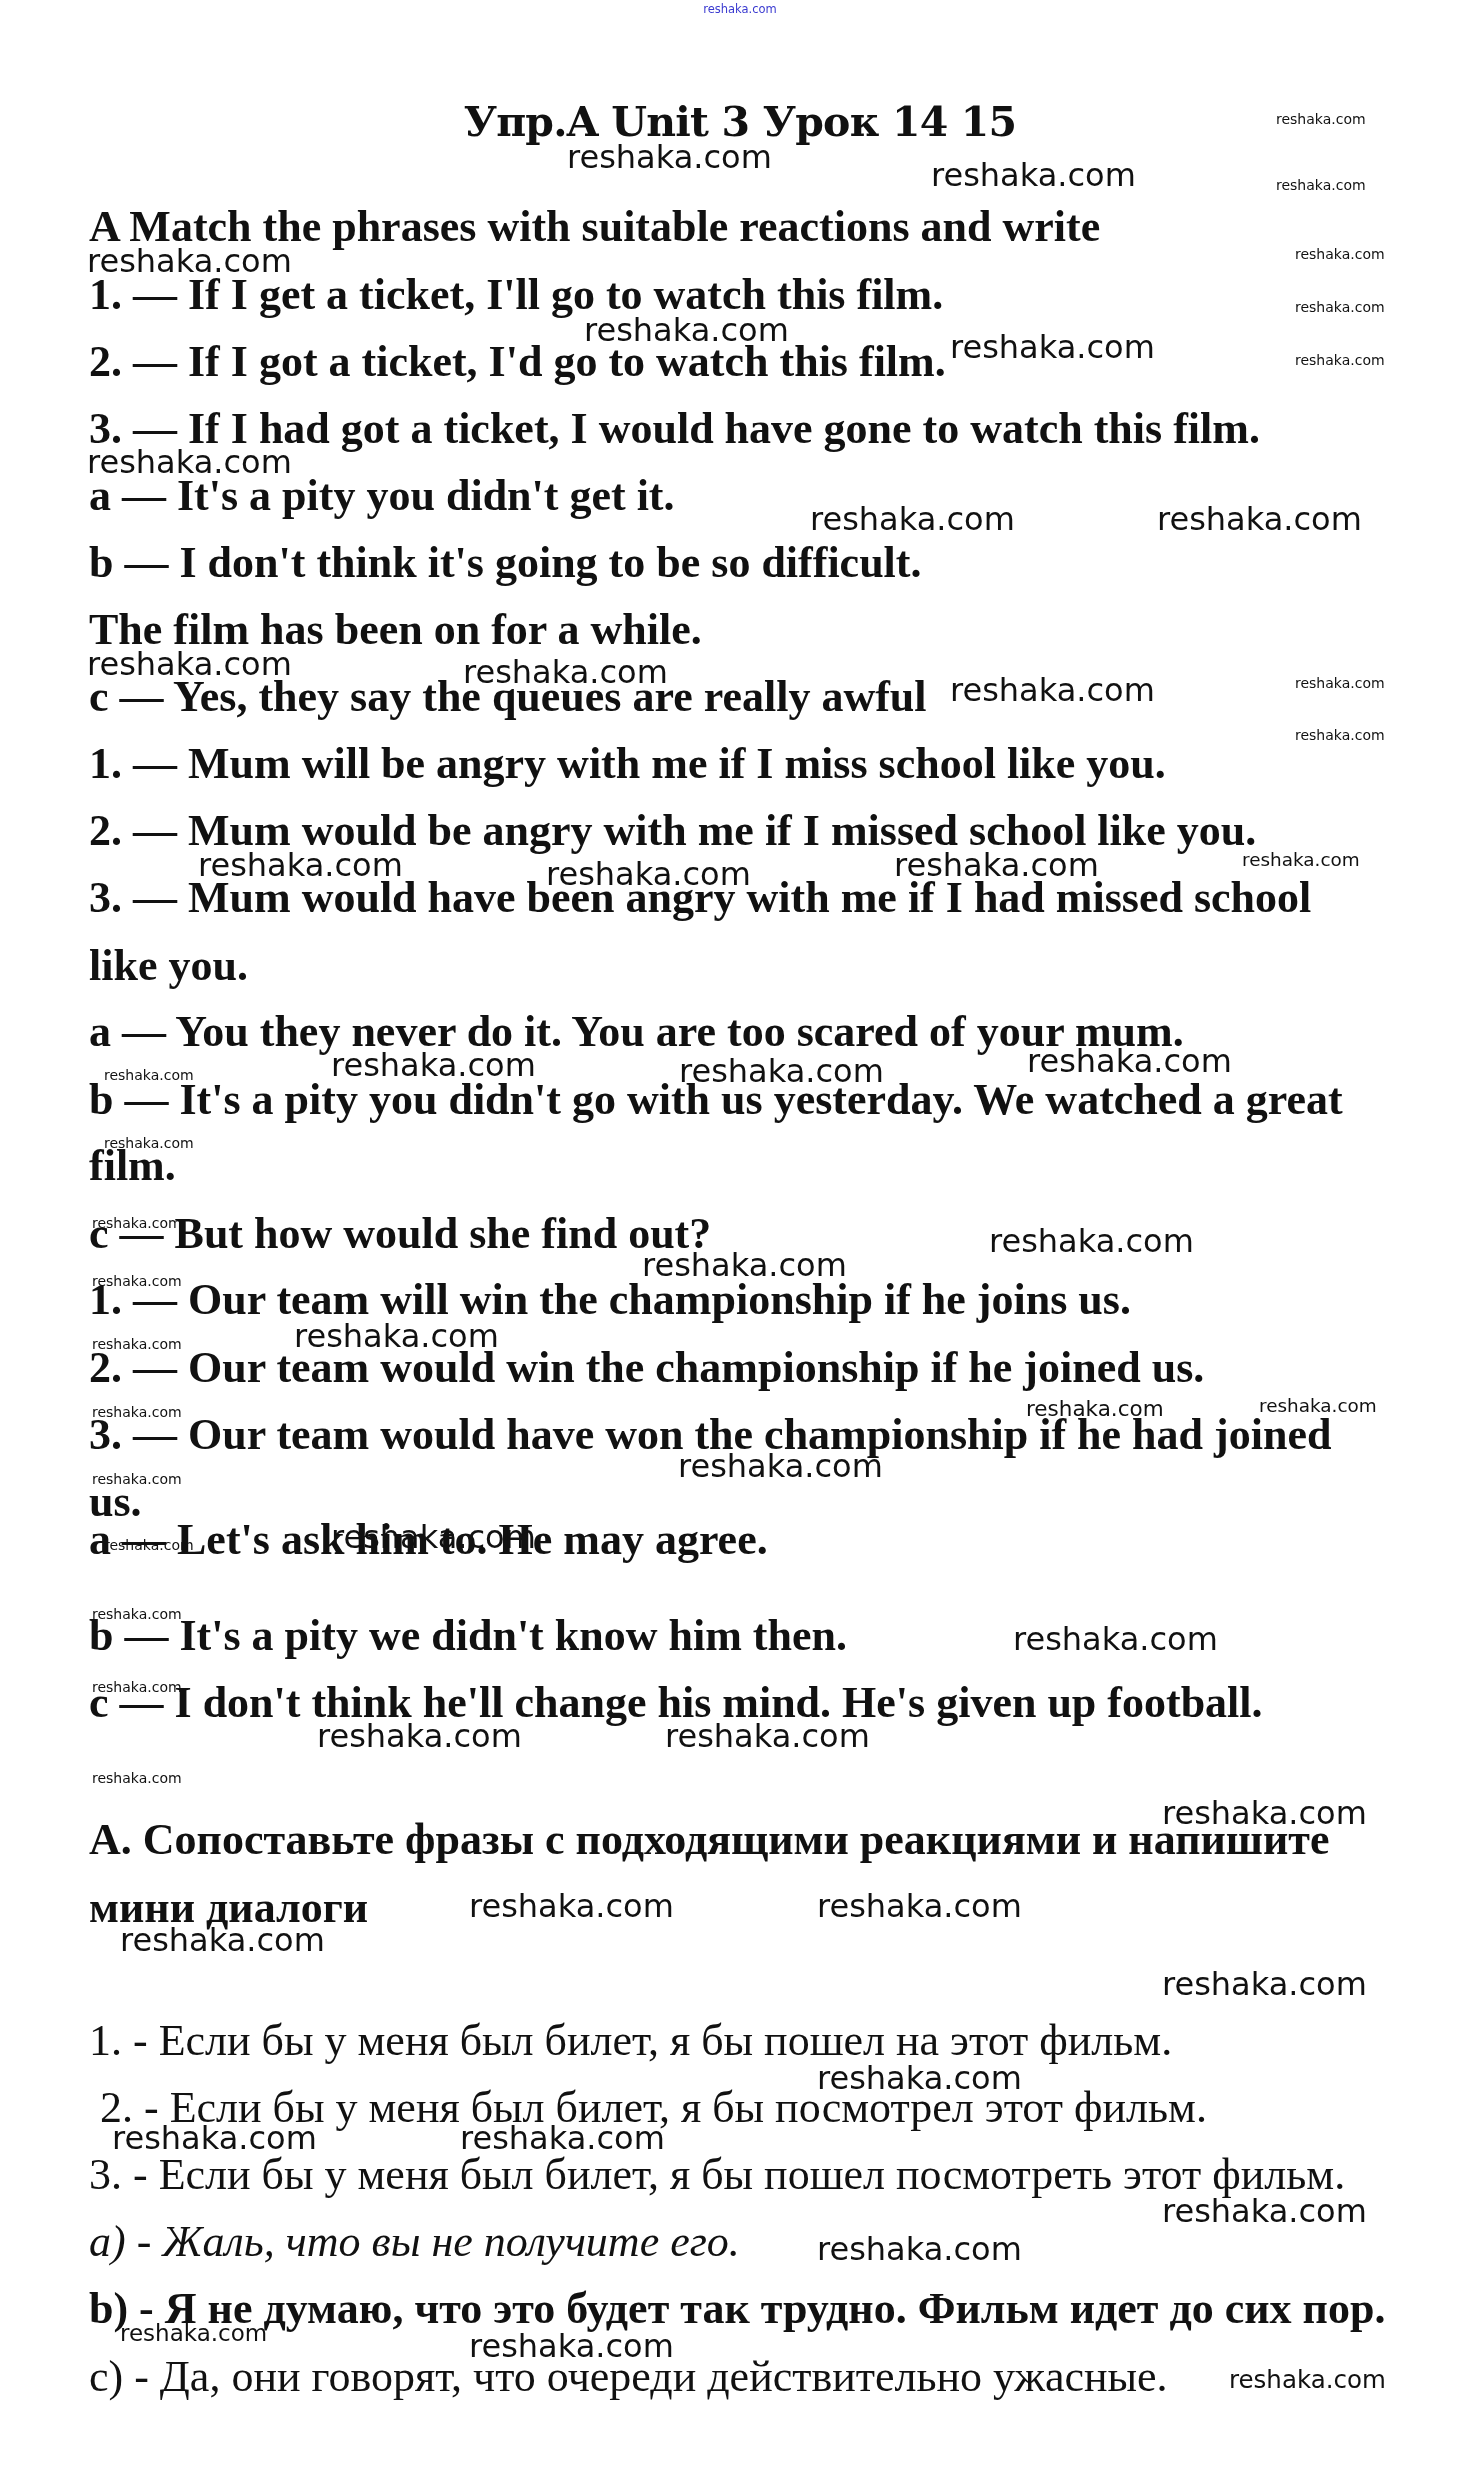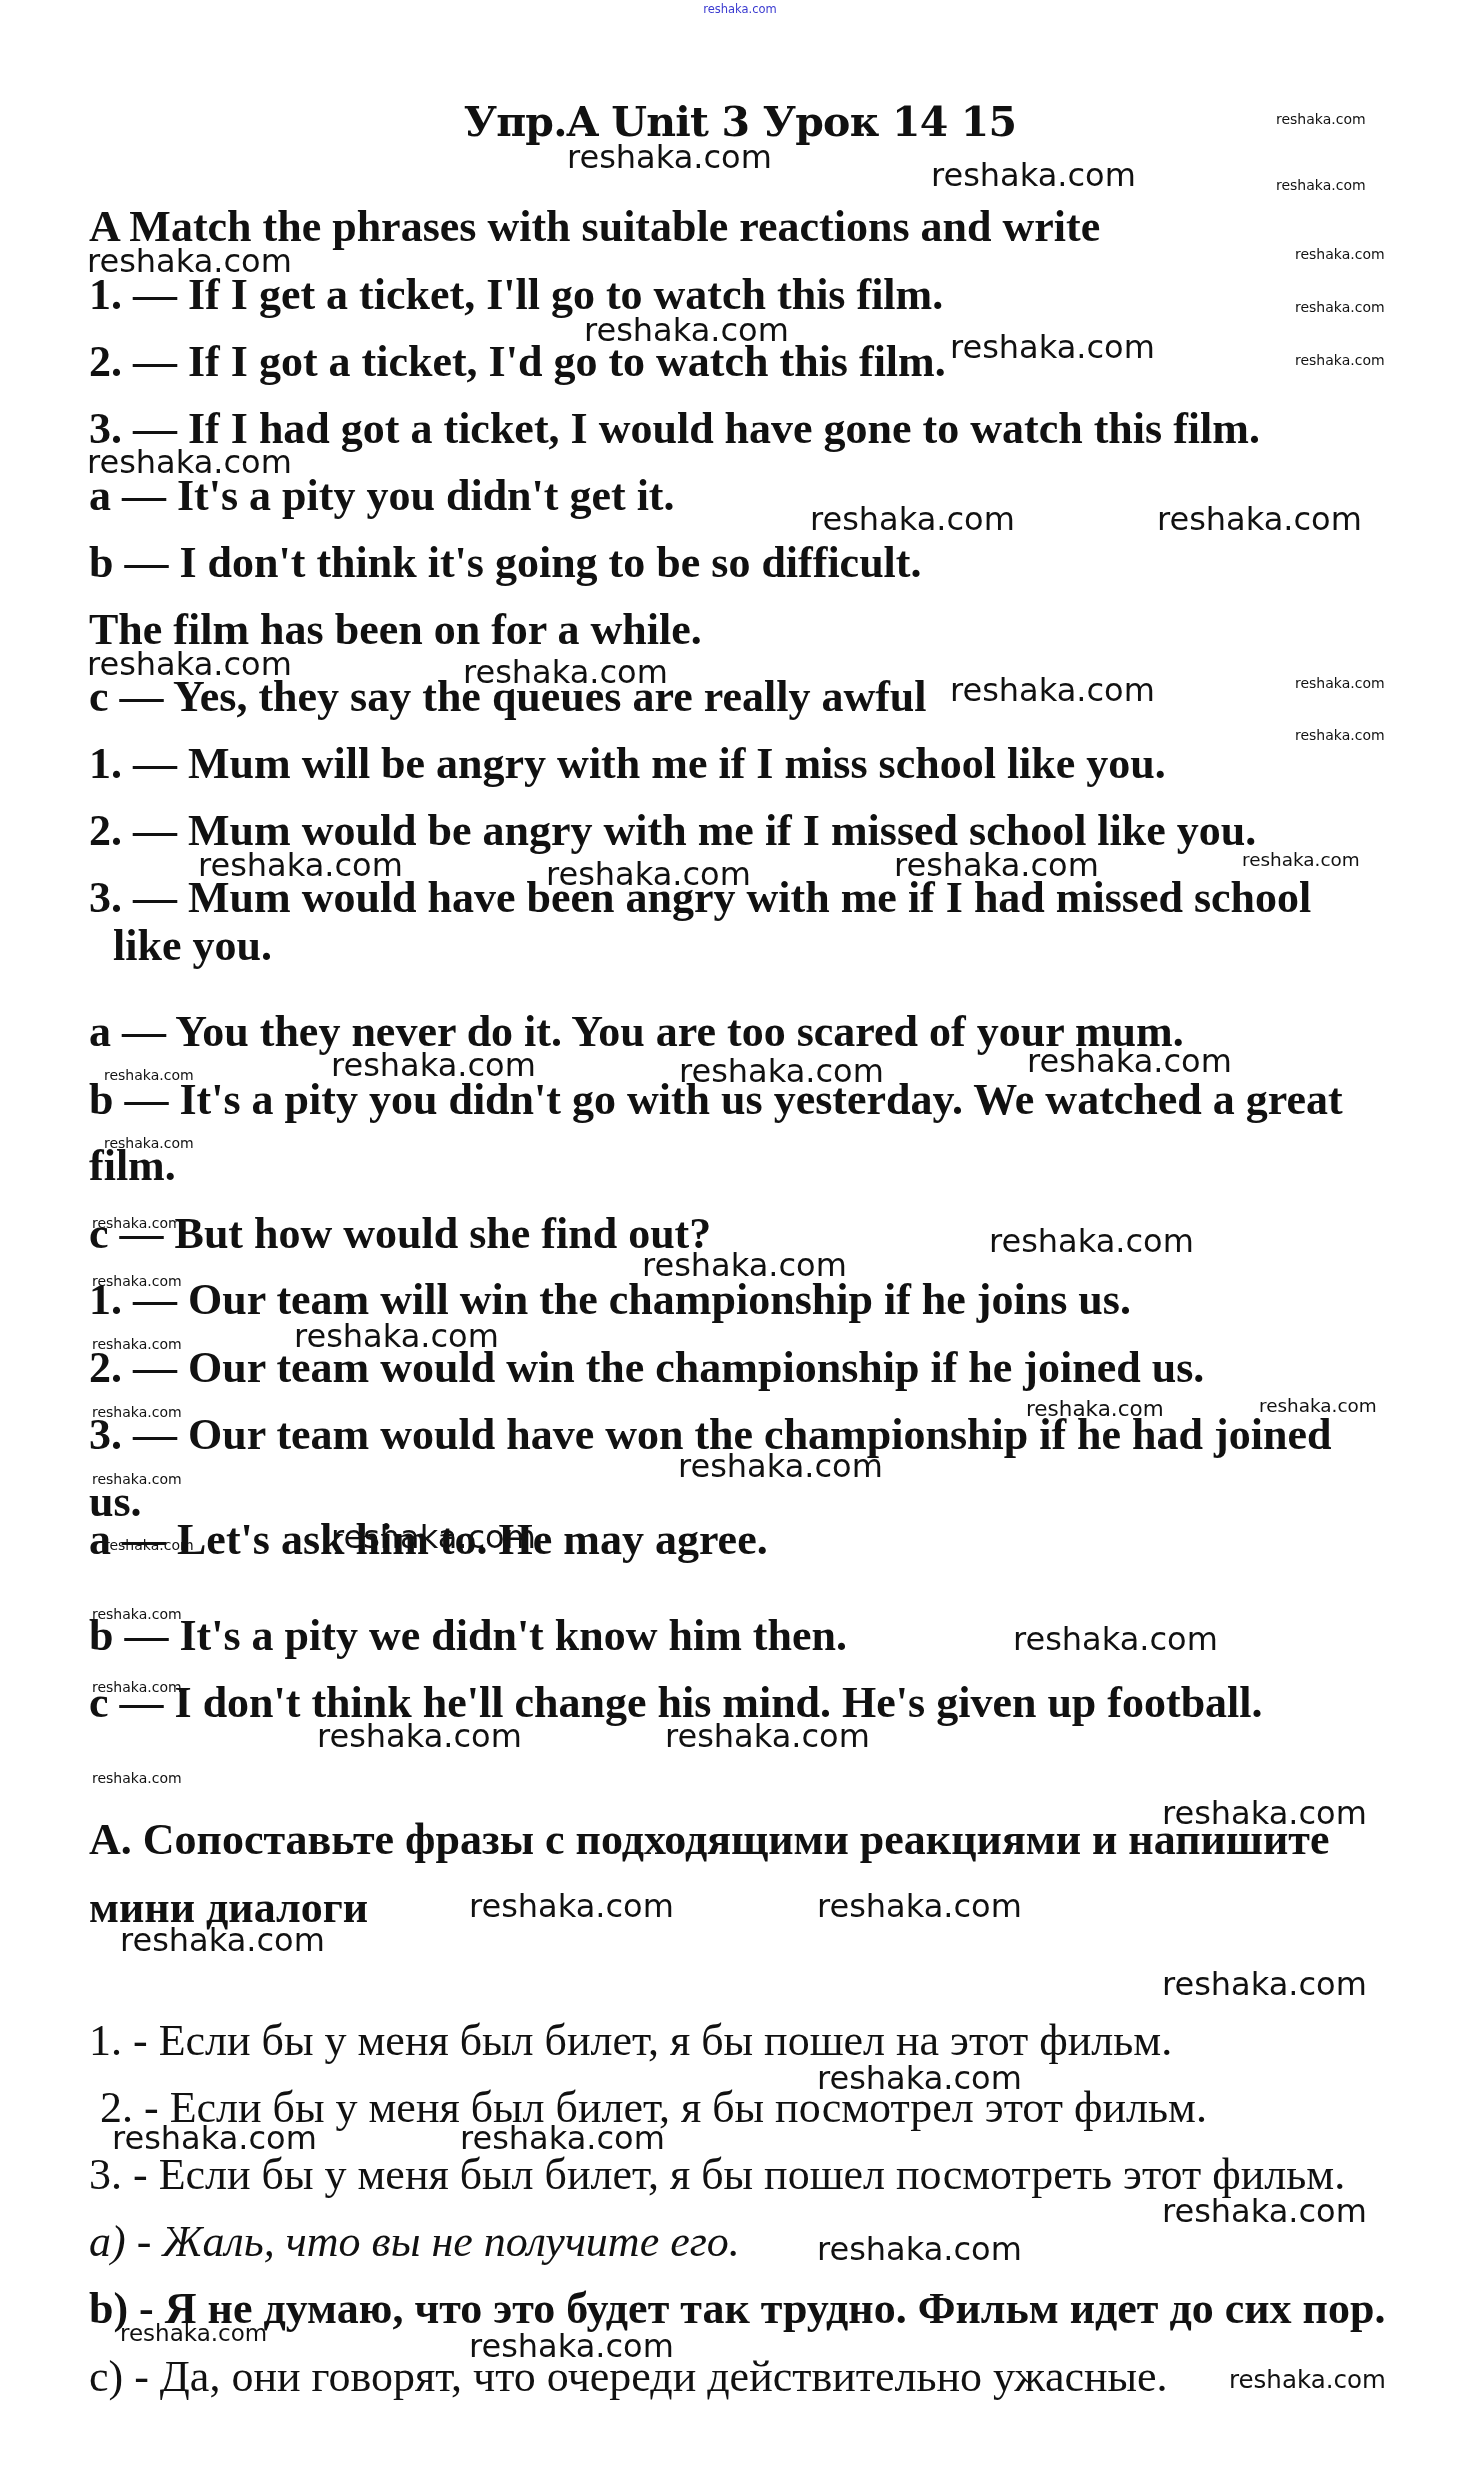--- a/index.html
+++ b/index.html
@@ -40,21 +40,21 @@
 <div class="line" style="top:340px;">2. — If I got a ticket, I'd go to watch this film.</div>
 <div class="line" style="top:407px;">3. — If I had got a ticket, I would have gone to watch this film.</div>
 <div class="line" style="top:474px;">a — It's a pity you didn't get it.</div>
 <div class="line" style="top:541px;text-align:center;">b — I don't think it's going to be so difficult.</div>
 <div class="line" style="top:608px;">The film has been on for a while.</div>
 <div class="line" style="top:675px;">c — Yes, they say the queues are really awful</div>
 
 <div class="line" style="top:742px;">1. — Mum will be angry with me if I miss school like you.</div>
 <div class="line" style="top:809px;">2. — Mum would be angry with me if I missed school like you.</div>
 <div class="line" style="top:876px;">3. — Mum would have been angry with me if I had missed school</div>
-<div class="line" style="top:924px;margin-left:24px;">like you.</div>
+<div class="line" style="top:944px;">like you.</div>
 <div class="line" style="top:1010px;">a — You they never do it. You are too scared of your mum.</div>
 <div class="line" style="top:1078px;">b — It's a pity you didn't go with us yesterday. We watched a great</div>
 <div class="line" style="top:1144px;">film.</div>
 <div class="line" style="top:1212px;">c — But how would she find out?</div>
 
 <div class="line" style="top:1278px;">1. — Our team will win the championship if he joins us.</div>
 <div class="line" style="top:1346px;">2. — Our team would win the championship if he joined us.</div>
 <div class="line" style="top:1413px;">3. — Our team would have won the championship if he had joined</div>
 <div class="line" style="top:1480px;">us.</div>
 <div class="line" style="top:1518px;">a — Let's ask him to. He may agree.</div>

